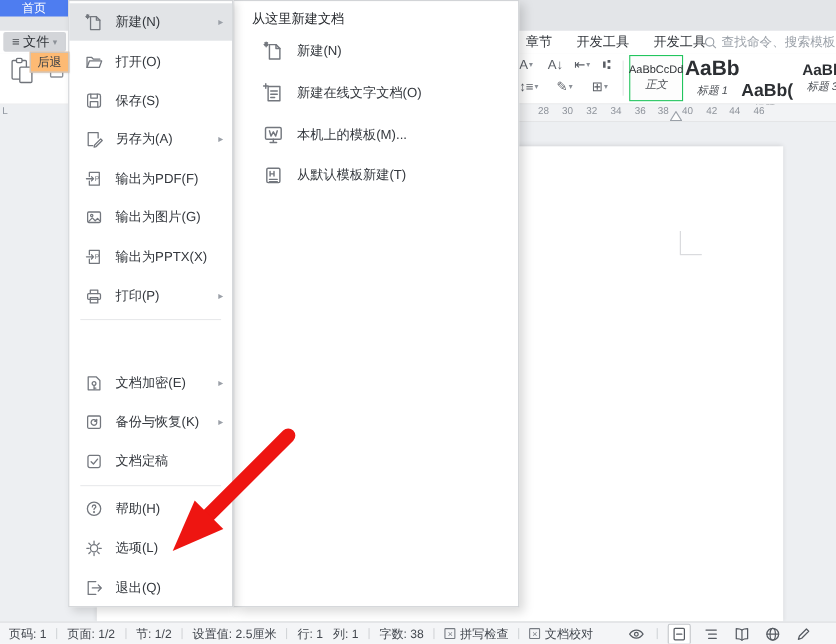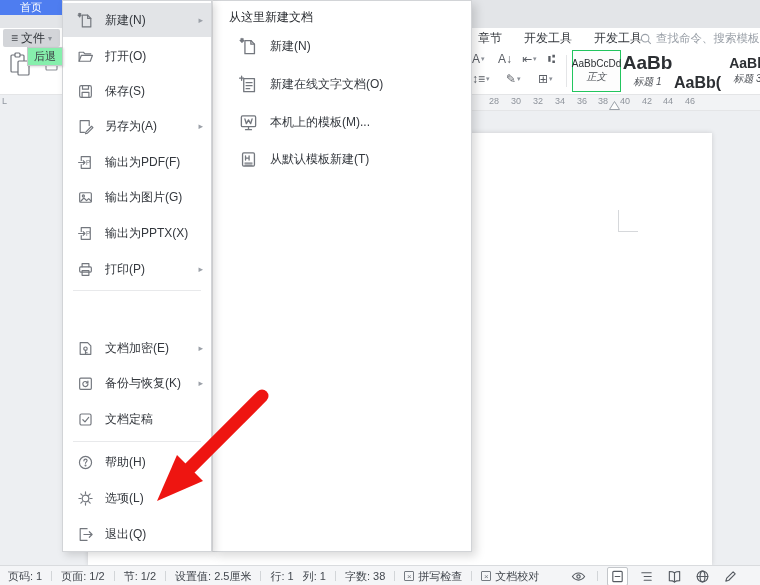--- a/index.html
+++ b/index.html
@@ -15,21 +15,21 @@
   .file-btn .burger{font-size:12px;color:#474b51;}
   .file-btn .chev{font-size:8px;color:#8b9097;}
   .ribbon-tabs{position:absolute;left:478px;top:28px;height:21px;display:flex;gap:22px;align-items:center;font-size:12px;color:#33373d;}
   .ribbon-tabs .rtab{cursor:default;}
   .cmd-search{position:absolute;left:640px;top:28px;height:21px;display:flex;align-items:center;gap:4px;font-size:11.5px;color:#9aa0a8;}
   
   .toolbar{position:absolute;left:0;top:49px;width:760px;height:45px;background:#fff;border-bottom:1px solid #e4e5e7;}
   .paste-group{position:absolute;left:0;top:49px;width:62px;height:45px;background:#fff;}
   .paste-label{position:absolute;left:2px;top:80px;font-size:11px;color:#3c4046;}
   .paste-label .chev{font-size:8px;color:#8b9097;}
-  .tooltip{position:absolute;left:27px;top:47px;background:#86efac;border:1px solid #c6c8cb;
+  .tooltip{position:absolute;left:27px;top:47px;background:#fdba74;border:1px solid #c6c8cb;
            box-shadow:1px 1px 2px rgba(0,0,0,.12);font-size:11px;color:#3c4046;padding:1px 6px;z-index:30;}
   .fmt-grid{position:absolute;left:472px;top:50px;width:92px;height:42px;font-size:12px;color:#5a5e65;}
   .fmt-grid .cell{position:absolute;display:flex;align-items:center;gap:1px;}
   .fmt-grid .chev{font-size:7px;color:#8b9097;}
   .fmt-sep{position:absolute;left:566px;top:55px;width:1px;height:32px;background:#e4e5e7;}
   .gallery{position:absolute;left:572px;top:50px;height:41px;display:flex;gap:3px;}
   .gstyle{width:47px;height:40px;display:flex;flex-direction:column;align-items:center;justify-content:center;gap:1px;}
   .gstyle.sel{border:1px solid #22c55e;background:#fdfdfd;}
   .gs-sample{font-size:10px;color:#2c2f33;white-space:nowrap;}
   .gs-sample.h1{font-size:19px;font-weight:bold;}

